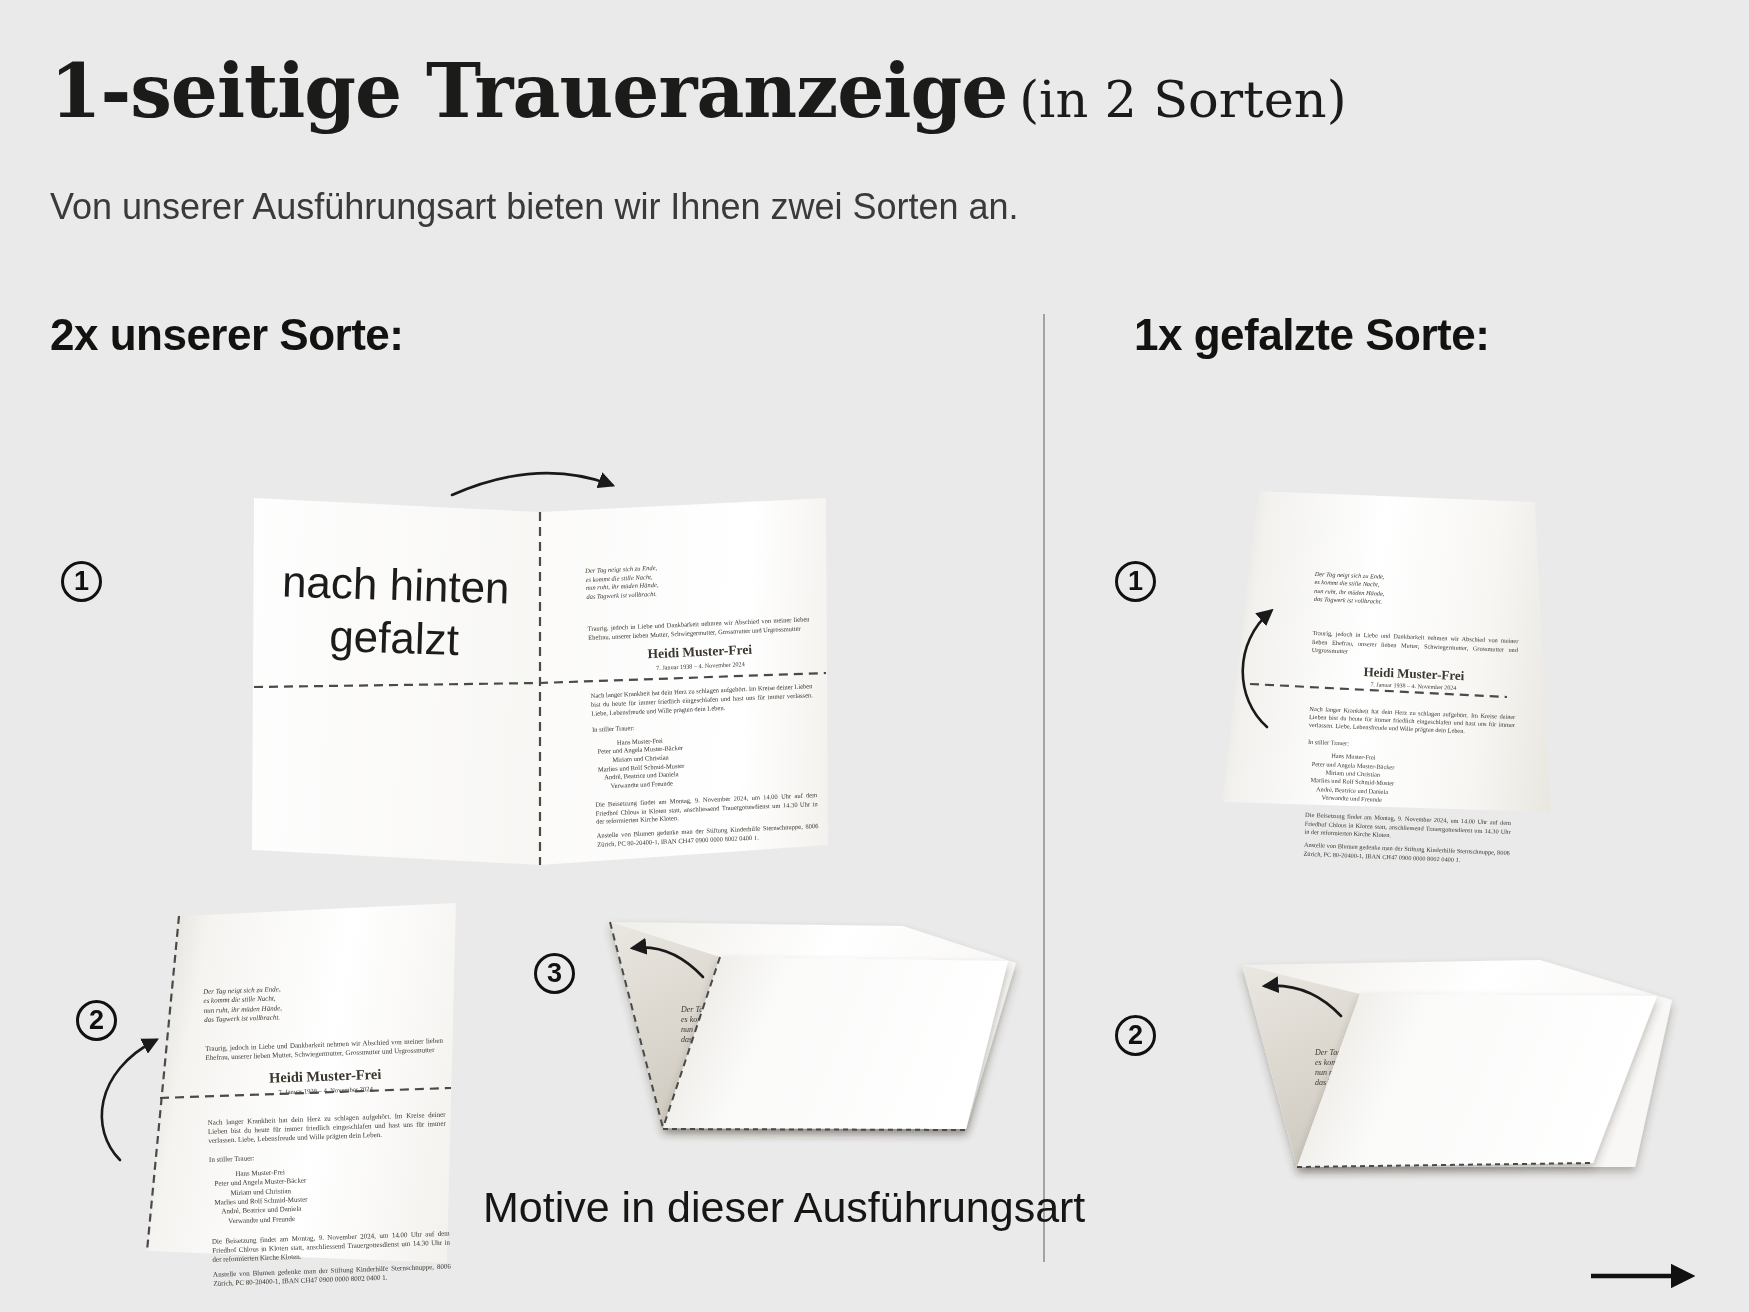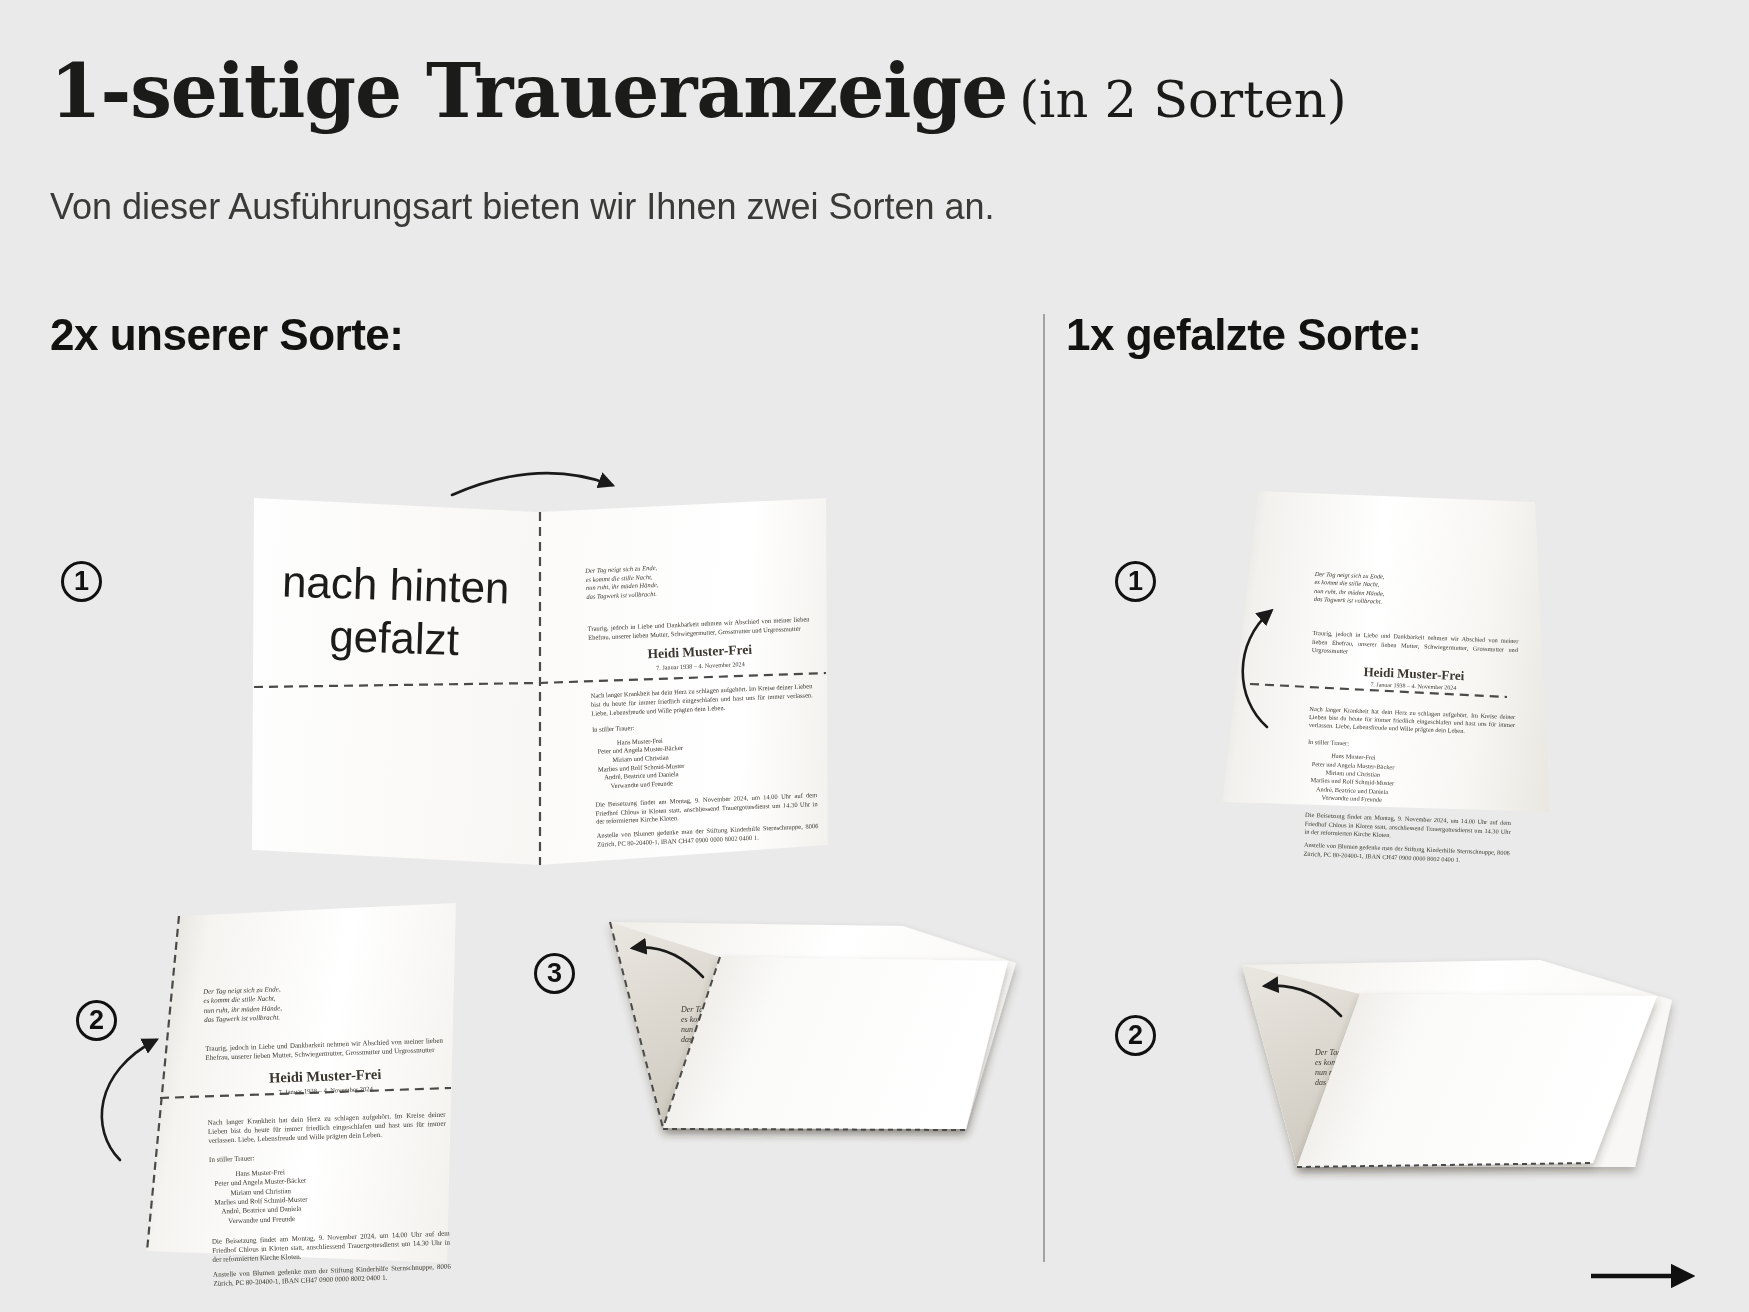--- a/index.html
+++ b/index.html
@@ -6,21 +6,21 @@
   body{background:#cfcfcf;font-family:"Liberation Sans",sans-serif;}
   .canvas{position:relative;width:1749px;height:1312px;background:#e9eae9;overflow:hidden;padding-left:28px;}
 
   
   .title{position:absolute;left:50px;top:48px;margin:0;font-family:"DejaVu Serif",serif;
          font-weight:700;font-size:74px;letter-spacing:-1px;color:#1b1b1a;white-space:nowrap;}
   .title .suffix{font-weight:400;font-size:51px;letter-spacing:0;margin-left:12px;}
   .subtitle{position:absolute;left:50px;top:186px;margin:0;font-size:36px;color:#3a3a38;}
 
   .sec{position:absolute;top:310px;margin:0;font-size:44px;font-weight:bold;color:#121210;letter-spacing:-0.5px;}
-  .sec.left{left:50px;} .sec.right{left:1066px;}
+  .sec.left{left:50px;} .sec.right{left:1134px;}
   .col-divider{position:absolute;left:1043px;top:314px;width:1.5px;height:948px;background:#a3a3a1;}
 
   
   .step{position:absolute;width:41px;height:41px;box-sizing:border-box;border:3.5px solid #111;
         border-radius:50%;display:flex;align-items:center;justify-content:center;
         font-size:27px;font-weight:bold;color:#111;}
 
   
   .fig{position:absolute;}
   .panel{position:absolute;inset:0;}
@@ -87,21 +87,21 @@
   .footnote{position:absolute;left:483px;top:1178px;margin:0;font-size:43px;line-height:58px;color:#161615;}
   .footer-link{position:absolute;left:1120px;top:1247px;font-size:43px;color:#161615;white-space:nowrap;cursor:pointer;}
   .footer-arrow{position:absolute;left:1583px;top:1255px;}
 </style>
 </head>
 <body>
 
 <div class="canvas">
 
   <h1 class="title"><span>1-seitige Traueranzeige</span><span class="suffix">(in 2 Sorten)</span></h1>
-  <p class="subtitle">Von dieser Ausführungsart bieten wir Ihnen zwei Sorten an.</p>
+  <p class="subtitle">Von unserer Ausführungsart bieten wir Ihnen zwei Sorten an.</p>
 
   <h2 class="sec left">2x unserer Sorte:</h2>
   <h2 class="sec right">1x gefalzte Sorte:</h2>
   <div class="col-divider"></div>
 
   <div class="step" style="left:61px;top:561px;">1</div>
   <div class="step" style="left:76px;top:1000px;">2</div>
   <div class="step" style="left:534px;top:953px;">3</div>
   <div class="step" style="left:1115px;top:561px;">1</div>
   <div class="step" style="left:1115px;top:1015px;">2</div>
@@ -291,21 +291,21 @@
       <text class="tinypoem" x="80" y="115">es kommt die stille Nacht,</text>
       <text class="tinypoem" x="80" y="125">nun ruht, ihr müden Hände,</text>
       <text class="tinypoem" x="80" y="135">das Tagwerk ist vollbracht.</text>
     </g>
     <polygon points="125,44 422,46 358,213 62,217" fill="url(#gFront)" filter="url(#sh1)"></polygon>
     <line x1="62" y1="217" x2="358" y2="213" stroke="#4a4a48" stroke-width="2" stroke-dasharray="5 4"></line>
     <path d="M 106,66 Q 74,32 30,36" fill="none" stroke="#1a1a1a" stroke-width="2.6" stroke-linecap="round" marker-end="url(#ah5)"></path>
   </svg>
 
   <p class="footnote">
-    <br>
+    <span>Motive in dieser Ausführungsart</span><br>
   </p>
 
   <svg class="footer-arrow" width="130" height="42" viewBox="0 0 130 42">
     <defs>
       <marker id="ah6" viewBox="0 0 10 10" refX="7" refY="5" markerWidth="5.5" markerHeight="5.5" orient="auto">
         <path d="M0,0 L10,5 L0,10 z" fill="#101010"></path>
       </marker>
     </defs>
     <line x1="8" y1="21" x2="105" y2="21" stroke="#101010" stroke-width="4.5" marker-end="url(#ah6)"></line>
   </svg>

